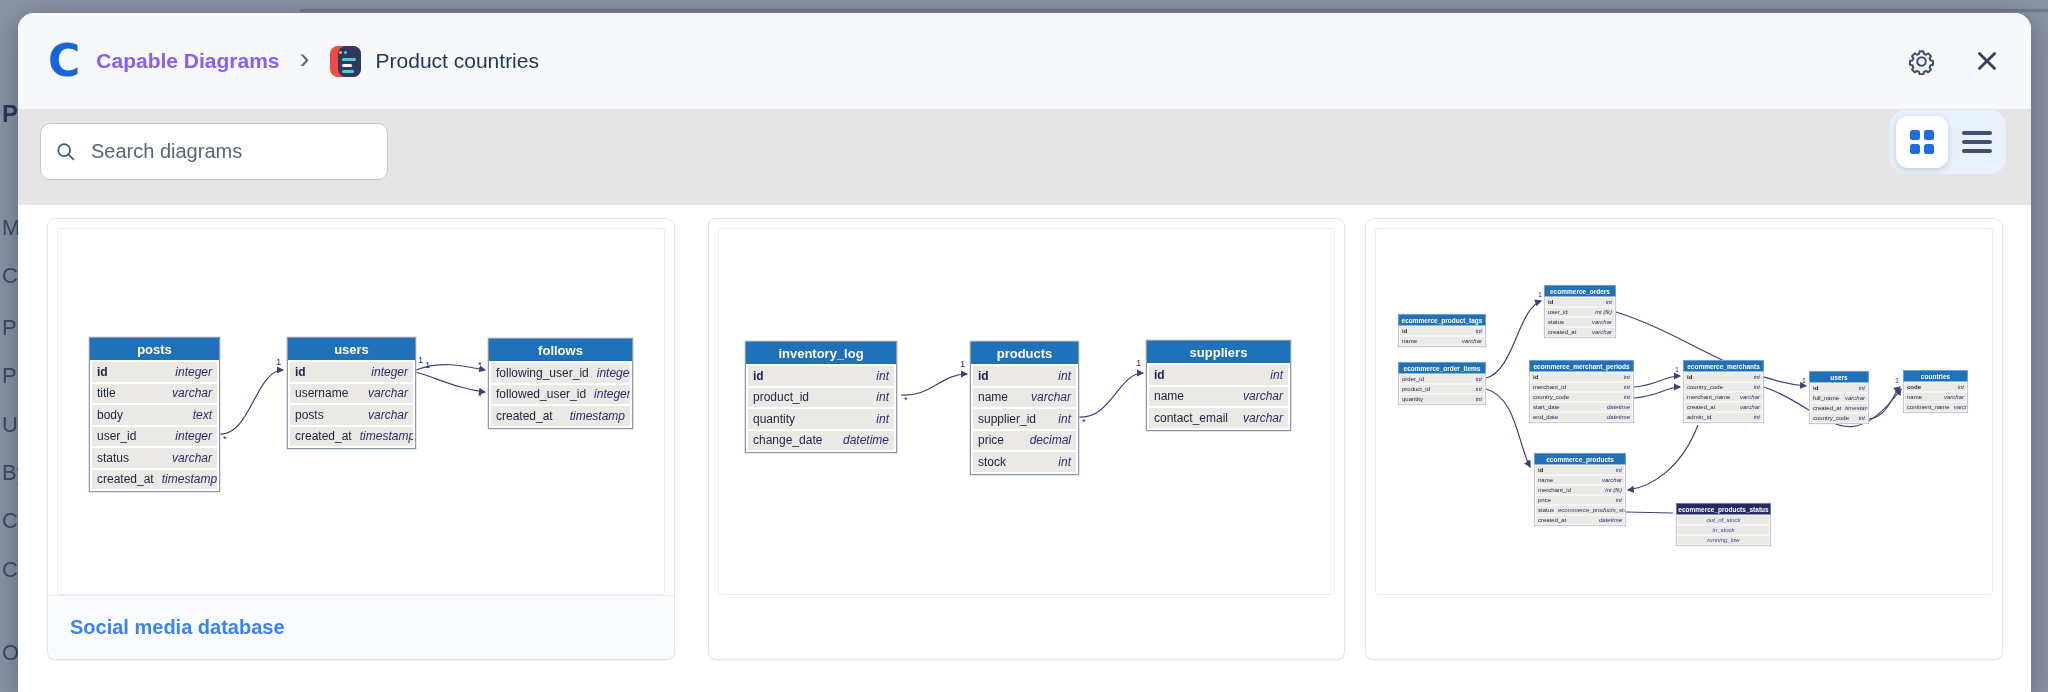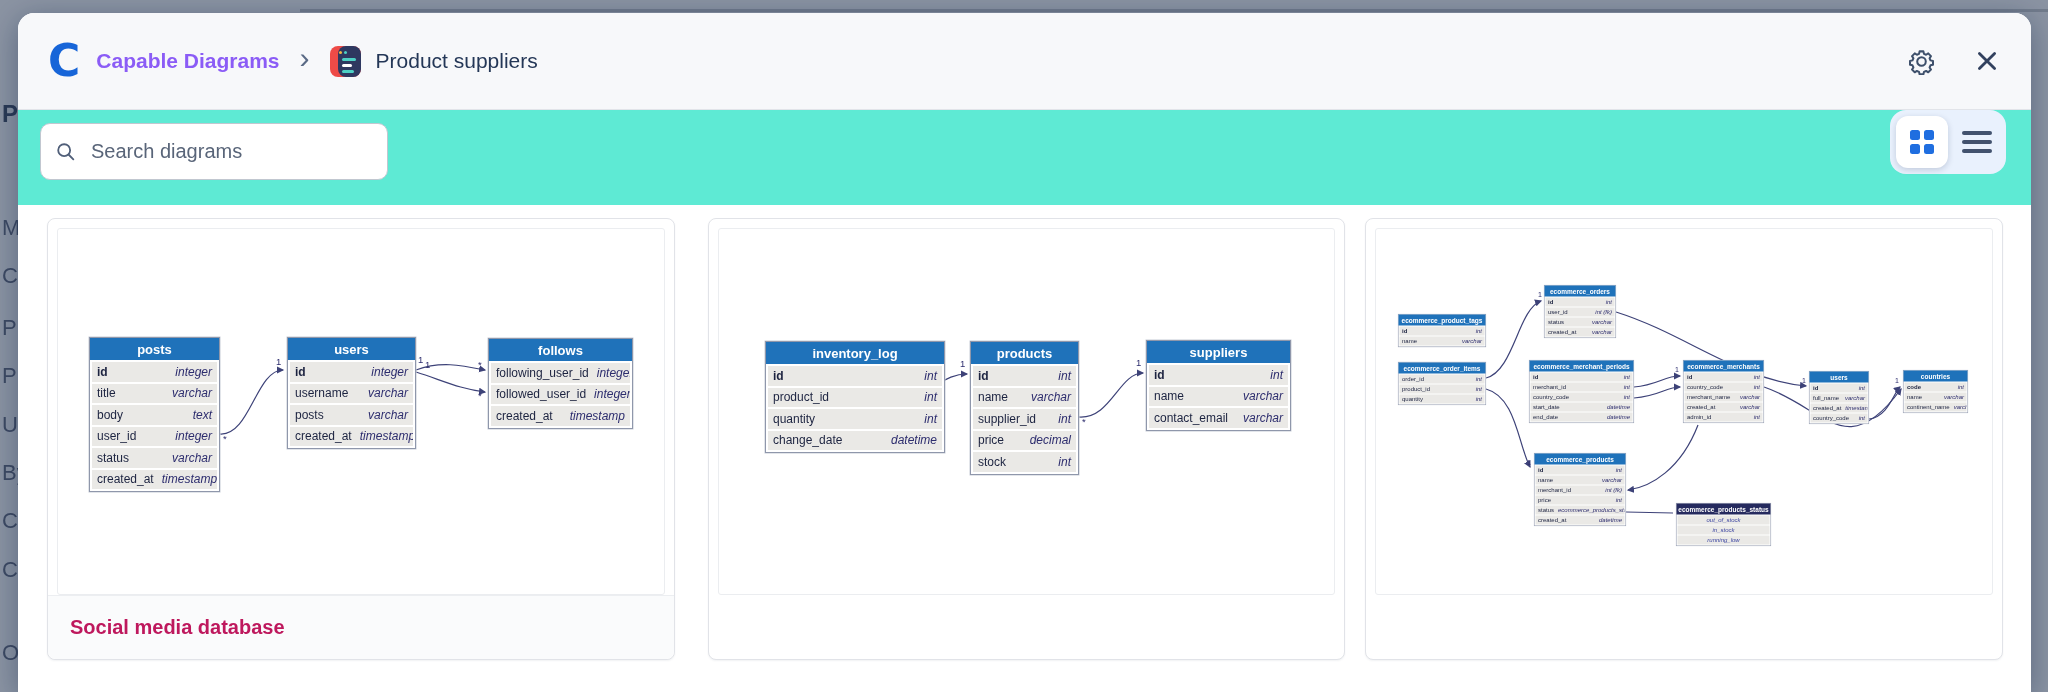--- a/index.html
+++ b/index.html
@@ -30,21 +30,21 @@
   .crumb-page{font-size:21px;font-weight:500;color:#243757;margin-left:15px;}
   
   .pm-icon{position:relative;width:31px;height:31px;border-radius:8px;background:#ee4b47;flex:0 0 auto;}
   .pm-icon .panel{position:absolute;right:0;top:0;bottom:0;width:23px;border-radius:8px;background:#2e3860;}
   .pm-icon .dots{position:absolute;top:5px;left:4px;display:flex;gap:2px;}
   .pm-icon .dots i{width:3px;height:3px;border-radius:50%;display:block;}
   .pm-icon .bar{position:absolute;left:4px;height:3px;border-radius:2px;}
   .hdr-actions{margin-left:auto;display:flex;align-items:center;gap:38px;}
   .icon-btn{width:28px;height:28px;display:flex;align-items:center;justify-content:center;cursor:pointer;}
   
-  .toolbar{position:relative;height:95px;background:#5eead4;text-decoration:underline;}
+  .toolbar{position:relative;height:95px;background:#e5e5e5;text-decoration:underline;}
   .search-box{
     position:absolute;left:22px;top:13px;width:348px;height:57px;box-sizing:border-box;
     border:1px solid #c1c7d0;border-radius:10px;background:#fff;
     display:flex;align-items:center;padding:0 14px;gap:12px;
   }
   .search-box input{
     border:none;outline:none;flex:1;font-size:20px;color:#253858;background:transparent;
     font-family:"Liberation Sans",sans-serif;
   }
   .search-box input::placeholder{color:#596579;opacity:1;}
@@ -70,21 +70,21 @@
   }
   .card-area{
     position:absolute;left:9px;right:9px;top:9px;height:367px;box-sizing:border-box;
     border:1px solid #ebedf0;border-radius:3px;background:#fff;overflow:hidden;
   }
   .card-footer{
     position:absolute;left:0;right:0;bottom:0;height:64px;box-sizing:border-box;
     background:#fafbfc;border-top:1px solid #eceef1;border-radius:0 0 8px 8px;
     display:flex;align-items:center;padding-left:22px;
   }
-  .card-title{font-size:20px;font-weight:700;color:#be185d;}
+  .card-title{font-size:20px;font-weight:700;color:#3b82f6;}
   .tbl-layer{position:absolute;left:0;top:0;transform-origin:0 0;}
   .conn-svg{position:absolute;left:0;top:0;}
   
   .er-table{
     position:absolute;background:#fff;border:1px solid #8f97ab;box-sizing:border-box;
     box-shadow:0 0 0 .5px #c6cbd6;
   }
   .er-head{
     height:22px;background:#1f72ba;color:#fff;font-size:13px;font-weight:700;
     display:flex;align-items:center;justify-content:center;white-space:nowrap;overflow:hidden;
@@ -133,21 +133,21 @@
         <span class="panel"></span>
         <span class="dots">
             <i style="background:#ee4b47"></i>
             <i style="background:#f4b63f"></i>
             <i style="background:#4dd0c4"></i>
           </span>
         <span class="bar" style="top:12px;left:12px;width:14px;background:#4dd0c4"></span>
         <span class="bar" style="top:18px;left:12px;width:10px;background:#ffffff"></span>
         <span class="bar" style="top:24px;left:12px;width:12px;background:#4dd0c4"></span>
       </span>
-      <span class="crumb-page">Product suppliers</span>
+      <span class="crumb-page">Product countries</span>
 
       <span class="hdr-actions">
         <span class="icon-btn">
           <svg width="27" height="27" viewBox="0 0 24 24">
             <path fill="none" stroke="#3e506b" stroke-width="1.8" stroke-linejoin="round" d="M12 8.2a3.8 3.8 0 1 0 0 7.6 3.8 3.8 0 0 0 0-7.6 Z
                  M10.3 3h3.4l.5 2.2 1.9.8 1.9-1.2 2.4 2.4-1.2 1.9.8 1.9 2.2.5v3.4l-2.2.5-.8 1.9 1.2 1.9-2.4 2.4-1.9-1.2-1.9.8-.5 2.2h-3.4l-.5-2.2-1.9-.8-1.9 1.2-2.4-2.4 1.2-1.9-.8-1.9-2.2-.5v-3.4l2.2-.5.8-1.9-1.2-1.9 2.4-2.4 1.9 1.2 1.9-.8Z"></path>
           </svg>
         </span>
         <span class="icon-btn">
           <svg width="26" height="26" viewBox="0 0 24 24">
@@ -277,21 +277,21 @@
                 </marker>
               </defs>
               <path class="conn" d="M182,166 C212,168 222,145 248,145" marker-end="url(#arr1)"></path>
               <path class="conn" d="M360,188 C392,190 400,144 424,144" marker-end="url(#arr1)"></path>
               <text class="mk" x="185" y="174" font-size="9.5">*</text>
               <text class="mk" x="241" y="138" font-size="9.5">1</text>
               <text class="mk" x="363" y="196" font-size="9.5">*</text>
               <text class="mk" x="417" y="137" font-size="9.5">1</text>
             </svg>
             <div class="tbl-layer" style="transform: scale(1);">
-              <div class="er-table" style="left: 46px; top: 112px; width: 180px;">
+              <div class="er-table" style="left: 26px; top: 112px; width: 152px;">
                 <div class="er-head">inventory_log</div>
                 <div class="er-row">
                   <span class="fname pk">id</span>
                   <span class="ftype">int</span>
                 </div>
                 <div class="er-row">
                   <span class="fname">product_id</span>
                   <span class="ftype">int</span>
                 </div>
                 <div class="er-row">

